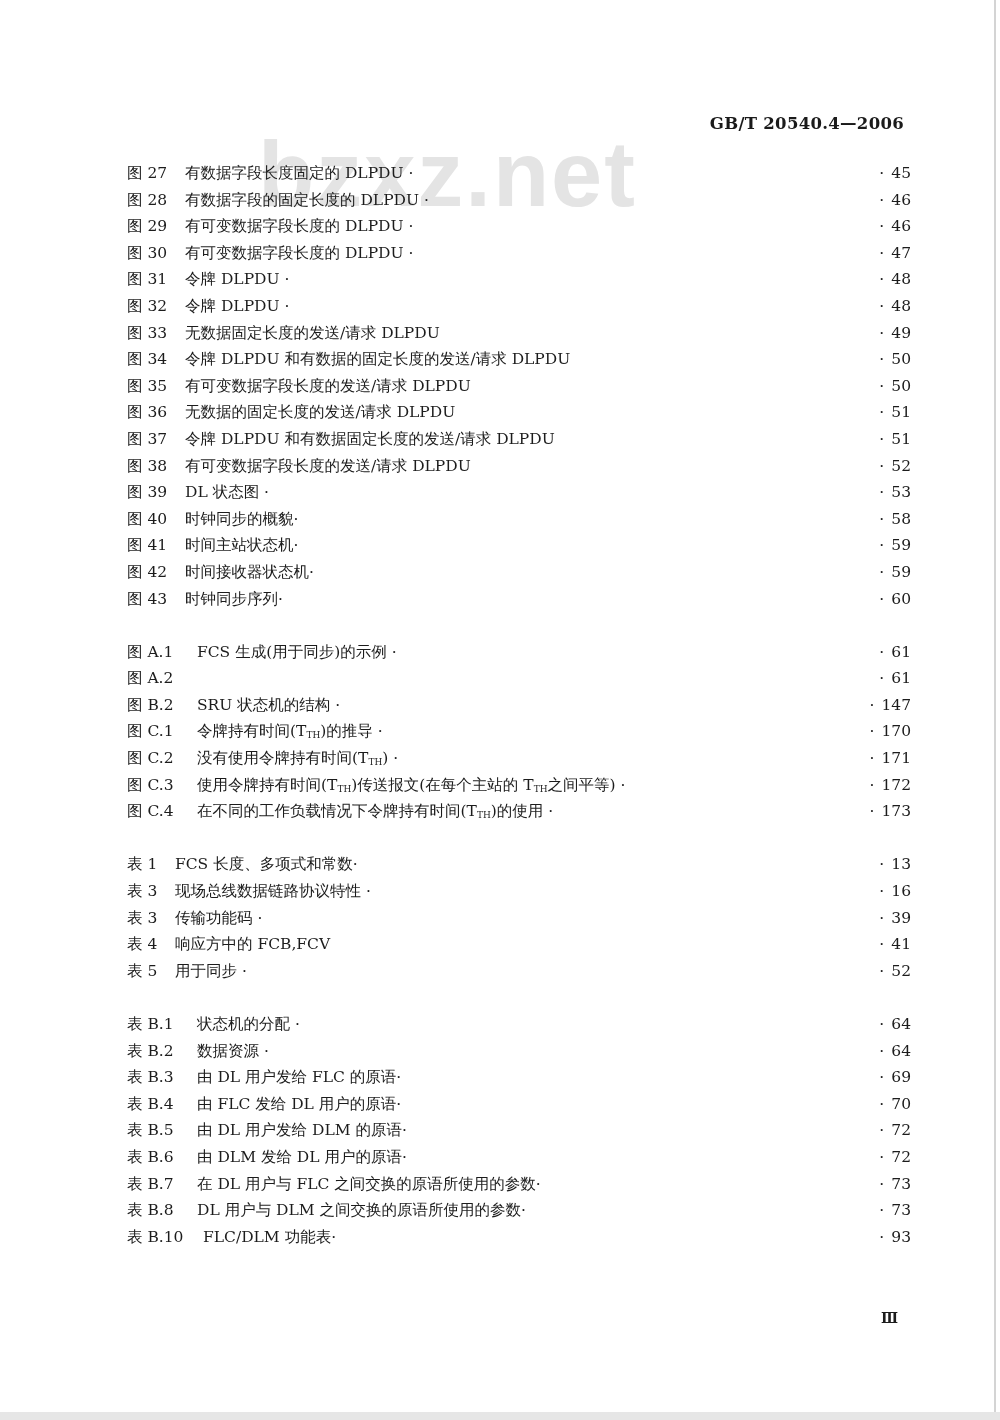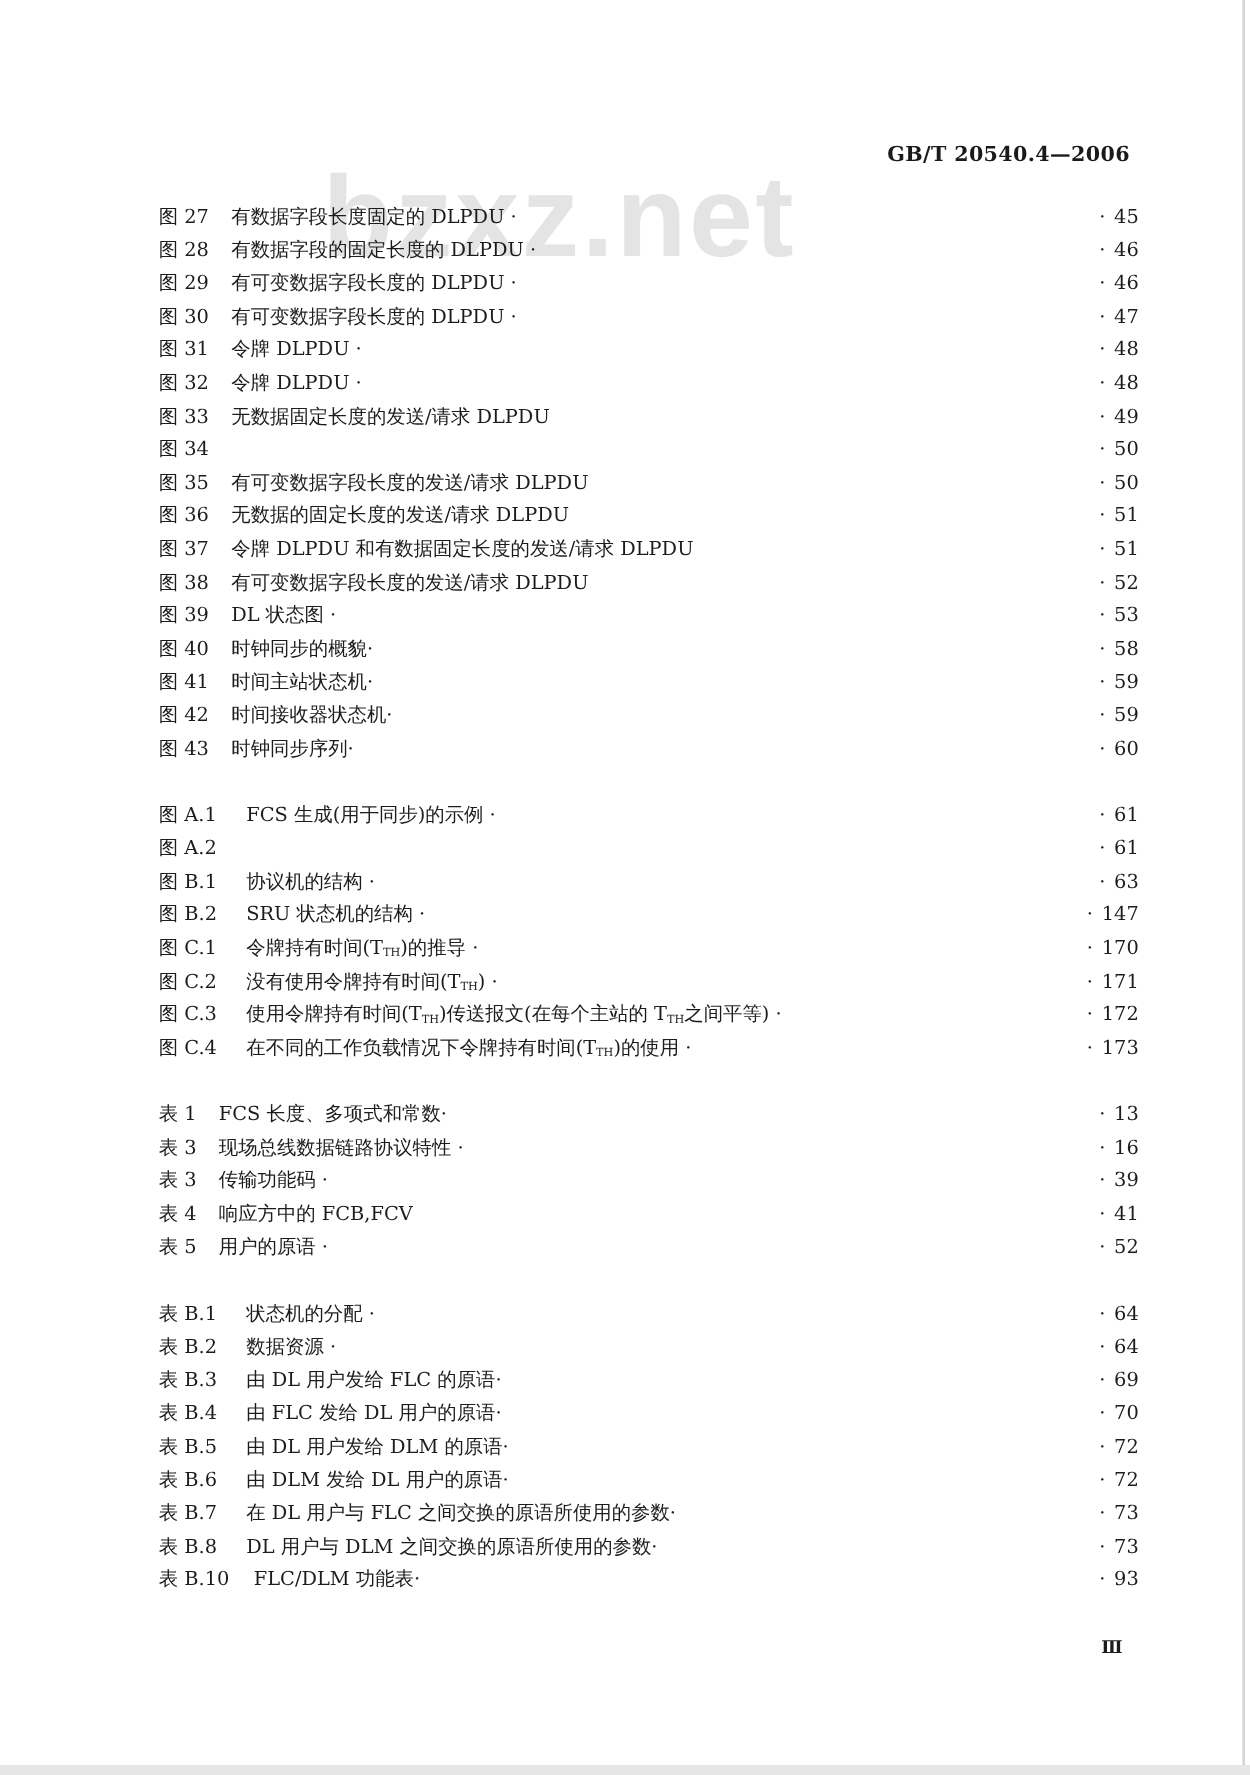--- a/index.html
+++ b/index.html
@@ -146,20 +146,21 @@
           <span class="toc-title">令牌 DLPDU ·</span>
           <span class="toc-page"><span class="dot">·</span><span>48</span></span>
         </div>
       <div class="toc-row">
           <span class="toc-label">图 33</span>
           <span class="toc-title">无数据固定长度的发送/请求 DLPDU</span>
           <span class="toc-page"><span class="dot">·</span><span>49</span></span>
         </div>
       <div class="toc-row">
           <span class="toc-label">图 34</span>
+          <span class="toc-title">令牌 DLPDU 和有数据的固定长度的发送/请求 DLPDU</span>
           <span class="toc-page"><span class="dot">·</span><span>50</span></span>
         </div>
       <div class="toc-row">
           <span class="toc-label">图 35</span>
           <span class="toc-title">有可变数据字段长度的发送/请求 DLPDU</span>
           <span class="toc-page"><span class="dot">·</span><span>50</span></span>
         </div>
       <div class="toc-row">
           <span class="toc-label">图 36</span>
           <span class="toc-title">无数据的固定长度的发送/请求 DLPDU</span>
@@ -206,25 +207,20 @@
       <div class="toc-row">
           <span class="toc-label">图 A.1</span>
           <span class="toc-title">FCS 生成(用于同步)的示例 ·</span>
           <span class="toc-page"><span class="dot">·</span><span>61</span></span>
         </div>
       <div class="toc-row">
           <span class="toc-label">图 A.2</span>
           <span class="toc-page"><span class="dot">·</span><span>61</span></span>
         </div>
       <div class="toc-row">
-          <span class="toc-label">图 B.1</span>
-          <span class="toc-title">协议机的结构 ·</span>
-          <span class="toc-page"><span class="dot">·</span><span>63</span></span>
-        </div>
-      <div class="toc-row">
           <span class="toc-label">图 B.2</span>
           <span class="toc-title">SRU 状态机的结构 ·</span>
           <span class="toc-page"><span class="dot">·</span><span>147</span></span>
         </div>
       <div class="toc-row">
           <span class="toc-label">图 C.1</span>
           <span class="toc-title"><span>令牌持有时间(T</span><span class="sub">TH</span><span>)的推导 ·</span></span>
           <span class="toc-page"><span class="dot">·</span><span>170</span></span>
         </div>
       <div class="toc-row">
@@ -260,21 +256,21 @@
           <span class="toc-title">传输功能码 ·</span>
           <span class="toc-page"><span class="dot">·</span><span>39</span></span>
         </div>
       <div class="toc-row">
           <span class="toc-label">表 4</span>
           <span class="toc-title">响应方中的 FCB,FCV</span>
           <span class="toc-page"><span class="dot">·</span><span>41</span></span>
         </div>
       <div class="toc-row">
           <span class="toc-label">表 5</span>
-          <span class="toc-title">用户的原语 ·</span>
+          <span class="toc-title">用于同步 ·</span>
           <span class="toc-page"><span class="dot">·</span><span>52</span></span>
         </div>
     </div>
 
     <div class="group group-apptables">
       <div class="toc-row">
           <span class="toc-label">表 B.1</span>
           <span class="toc-title">状态机的分配 ·</span>
           <span class="toc-page"><span class="dot">·</span><span>64</span></span>
         </div>

